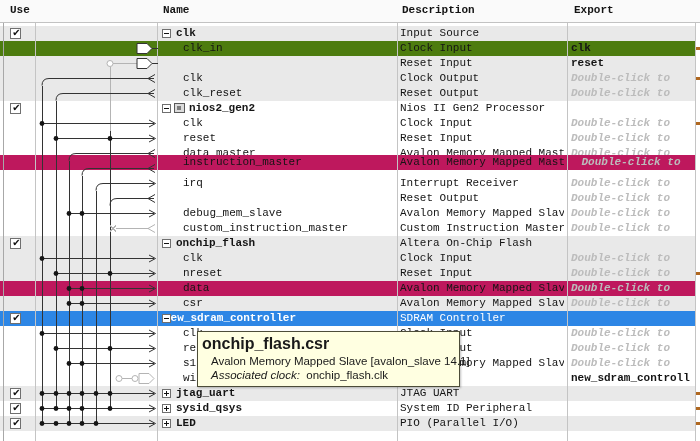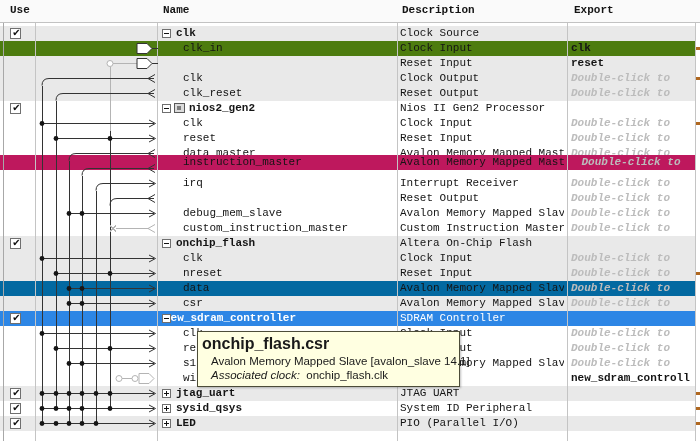--- a/index.html
+++ b/index.html
@@ -53,21 +53,21 @@
 
   <div id="rows">
       <div class="row" style="top: 26px; background: rgb(233, 233, 233);">
         <div class="checkbox">
           <div class="mark">✔</div>
         </div>
         <div class="expand">
           <div class="h"></div>
         </div>
         <span class="cellstext comp-name" style="left: 176px;">clk</span>
-        <span class="desc-cell cellstext">Clock Source</span>
+        <span class="desc-cell cellstext">Input Source</span>
       </div>
       <div class="row" style="top: 41px; background: #4d7c0f;">
         <span class="cellstext" style="left: 183px;">clk_in</span>
         <span class="desc-cell cellstext">Clock Input</span>
         <span class="export-cell export-assigned">clk</span>
       </div>
       <div class="row" style="top: 56px; background: rgb(233, 233, 233);">
         <span class="cellstext" style="left: 183px; margin-top: 24px;">clk_in_reset</span>
         <span class="desc-cell cellstext">Reset Input</span>
         <span class="export-cell export-assigned">reset</span>
@@ -147,21 +147,21 @@
       <div class="row" style="top: 251px; background: rgb(233, 233, 233);">
         <span class="cellstext" style="left: 183px;">clk</span>
         <span class="desc-cell cellstext">Clock Input</span>
         <span class="export-cell export-hint">Double-click to</span>
       </div>
       <div class="row" style="top: 266px; background: rgb(233, 233, 233);">
         <span class="cellstext" style="left: 183px;">nreset</span>
         <span class="desc-cell cellstext">Reset Input</span>
         <span class="export-cell export-hint">Double-click to</span>
       </div>
-      <div class="row" style="top: 281px; background: #0369a1; text-decoration: underline;">
+      <div class="row" style="top: 281px; background: #be185d; text-decoration: underline;">
         <span class="cellstext" style="left: 183px;">data</span>
         <span class="desc-cell cellstext">Avalon Memory Mapped Slave</span>
         <span class="export-cell export-hint">Double-click to</span>
       </div>
       <div class="row" style="top: 296px; background: rgb(233, 233, 233);">
         <span class="cellstext" style="left: 183px;">csr</span>
         <span class="desc-cell cellstext">Avalon Memory Mapped Slave</span>
         <span class="export-cell export-hint">Double-click to</span>
       </div>
       <div class="row selected-row" style="top: 311px; background: rgb(45, 134, 229);">

